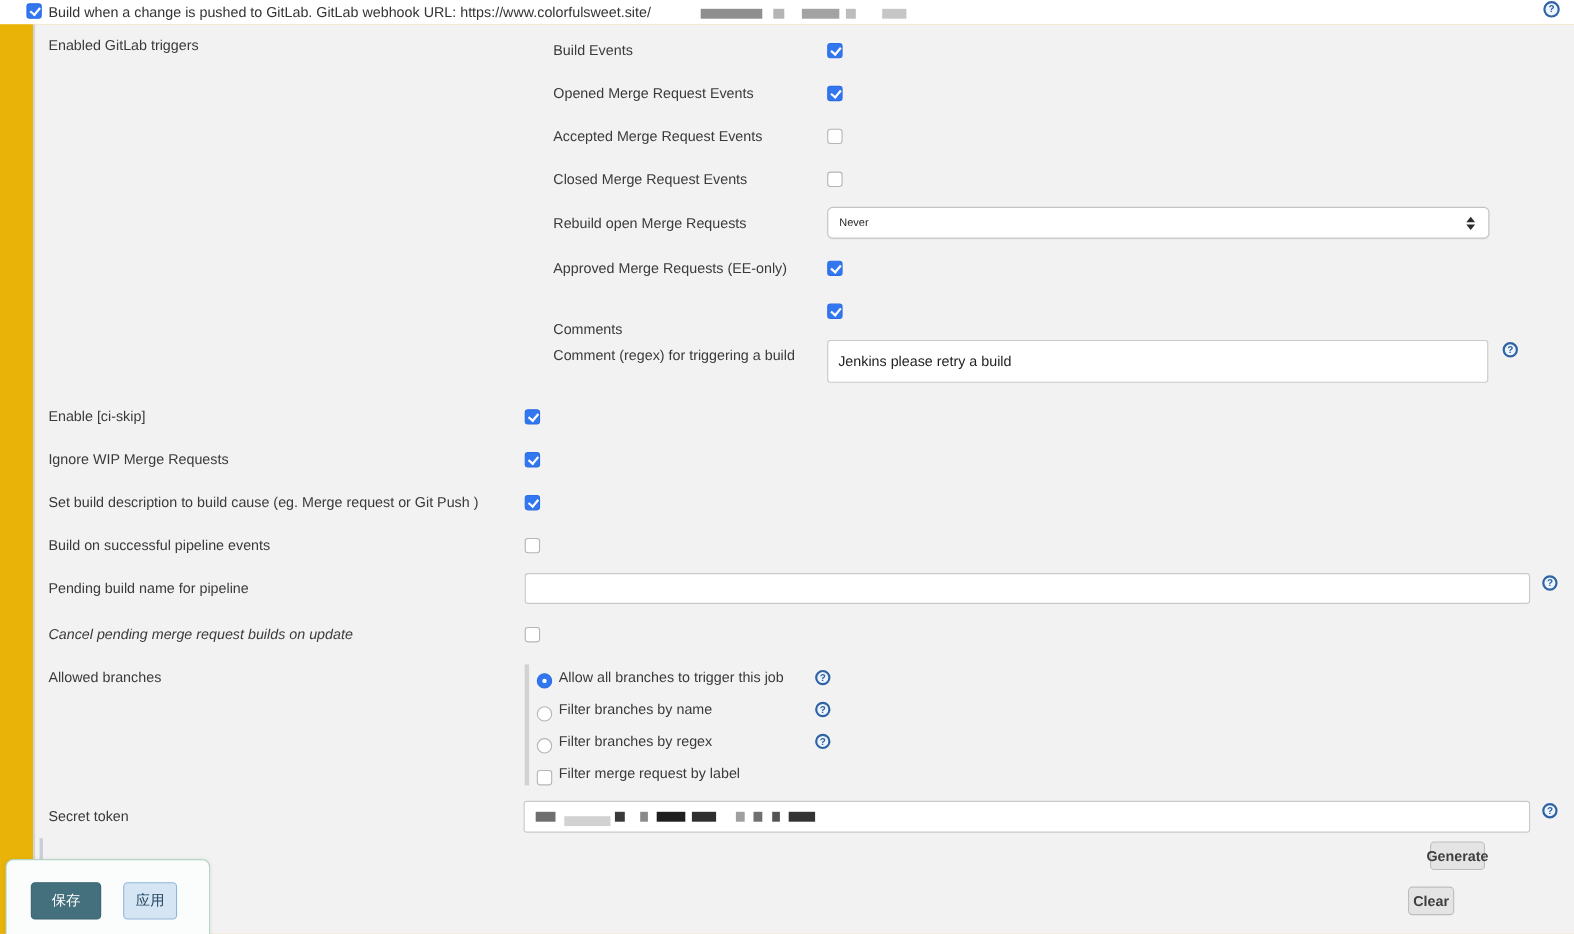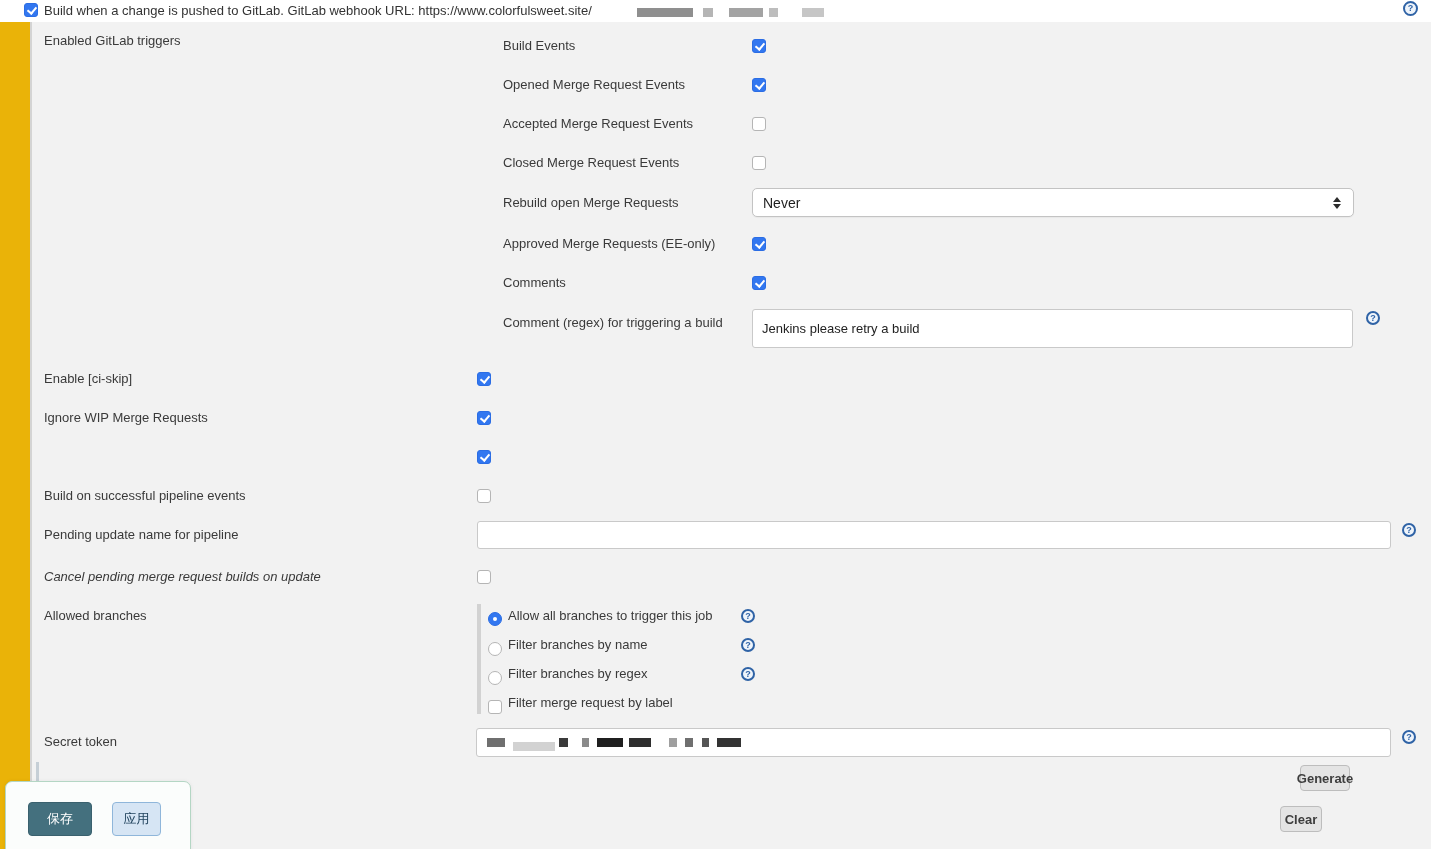--- a/index.html
+++ b/index.html
@@ -23,21 +23,21 @@
   
   .rd{position:absolute;width:14px;height:14px;box-sizing:border-box;background:#fff;
       border:1px solid #b5b5b5;border-radius:50%;}
   .rd.on{background:#3277f0;border-color:#2b6de4;}
   .rd.on::after{content:"";position:absolute;left:4px;top:4px;width:4px;height:4px;border-radius:50%;background:#fff;}
   
   .ti{position:absolute;box-sizing:border-box;background:#fff;border:1px solid #c9c9c9;border-radius:3px;
       font-family:"Liberation Sans",sans-serif;font-size:13px;color:#222;padding:0 9px;outline:none;}
   
   .sel{position:absolute;box-sizing:border-box;background:#fff;border:1px solid #c3c3c3;border-radius:5px;
-      display:flex;align-items:center;padding:0 10px;font-size:14px;color:#1e1e1e;
+      display:flex;align-items:center;padding:0 10px;font-size:10px;color:#1e1e1e;
       box-shadow:0 1px 1px rgba(0,0,0,.04);}
   .stepper{margin-left:auto;display:flex;flex-direction:column;gap:2px;padding-right:2px;}
   .stepper .up{width:0;height:0;border-left:4px solid transparent;border-right:4px solid transparent;border-bottom:5px solid #2c2c2c;}
   .stepper .down{width:0;height:0;border-left:4px solid transparent;border-right:4px solid transparent;border-top:5px solid #2c2c2c;}
   
   .help{position:absolute;width:14px;height:14px;box-sizing:border-box;border:2px solid #2f63a6;
       border-radius:50%;background:#eef4fb;}
   .help::after{content:"?";display:block;text-align:center;font-size:9px;line-height:10px;
       font-weight:bold;color:#2f63a6;}
   .help.big{width:15px;height:15px;}
@@ -101,39 +101,40 @@
     <span>Never</span>
     <span class="stepper">
       <i class="up"></i>
         <i class="down"></i>
     </span>
   </div>
 
   <span class="lbl" style="left:503px;top:236px;text-align:center;">Approved Merge Requests (EE-only)</span>
   <span class="cb on" style="left:752px;top:237px;"></span>
 
-  <span class="lbl" style="left:503px;top:275px;">Comments</span>
+  <span class="lbl" style="left:503px;top:292px;">Comments</span>
   <span class="cb on" style="left:752px;top:276px;"></span>
 
   <span class="lbl" style="left:503px;top:315px;">Comment (regex) for triggering a build</span>
   <input class="ti" style="left: 752px; top: 309px; width: 601px; height: 39px;" value="Jenkins please retry a build">
   <span class="help" style="left:1366px;top:311px;"></span>
 
   <span class="lbl" style="left:44px;top:371px;">Enable [ci-skip]</span>
   <span class="cb on" style="left:477px;top:372px;"></span>
 
   <span class="lbl" style="left:44px;top:410px;">Ignore WIP Merge Requests</span>
   <span class="cb on" style="left:477px;top:411px;"></span>
 
+  <span class="lbl" style="left:44px;top:449px;">Set build description to build cause (eg. Merge request or Git Push )</span>
   <span class="cb on" style="left:477px;top:450px;"></span>
 
   <span class="lbl" style="left:44px;top:488px;">Build on successful pipeline events</span>
   <span class="cb" style="left:477px;top:489px;"></span>
 
-  <span class="lbl" style="left:44px;top:527px;">Pending update name for pipeline</span>
+  <span class="lbl" style="left:44px;top:527px;">Pending build name for pipeline</span>
   <input class="ti" style="left: 477px; top: 521px; width: 914px; height: 28px;" value="">
   <span class="help" style="left:1402px;top:523px;"></span>
 
   <span class="lbl" style="left:44px;top:569px;font-style:italic;">Cancel pending merge request builds on update</span>
   <span class="cb" style="left:477px;top:570px;"></span>
 
   <span class="lbl" style="left:44px;top:608px;">Allowed branches</span>
   <div class="group-bar"></div>
 
   <span class="rd on" style="left:488px;top:612px;"></span>

